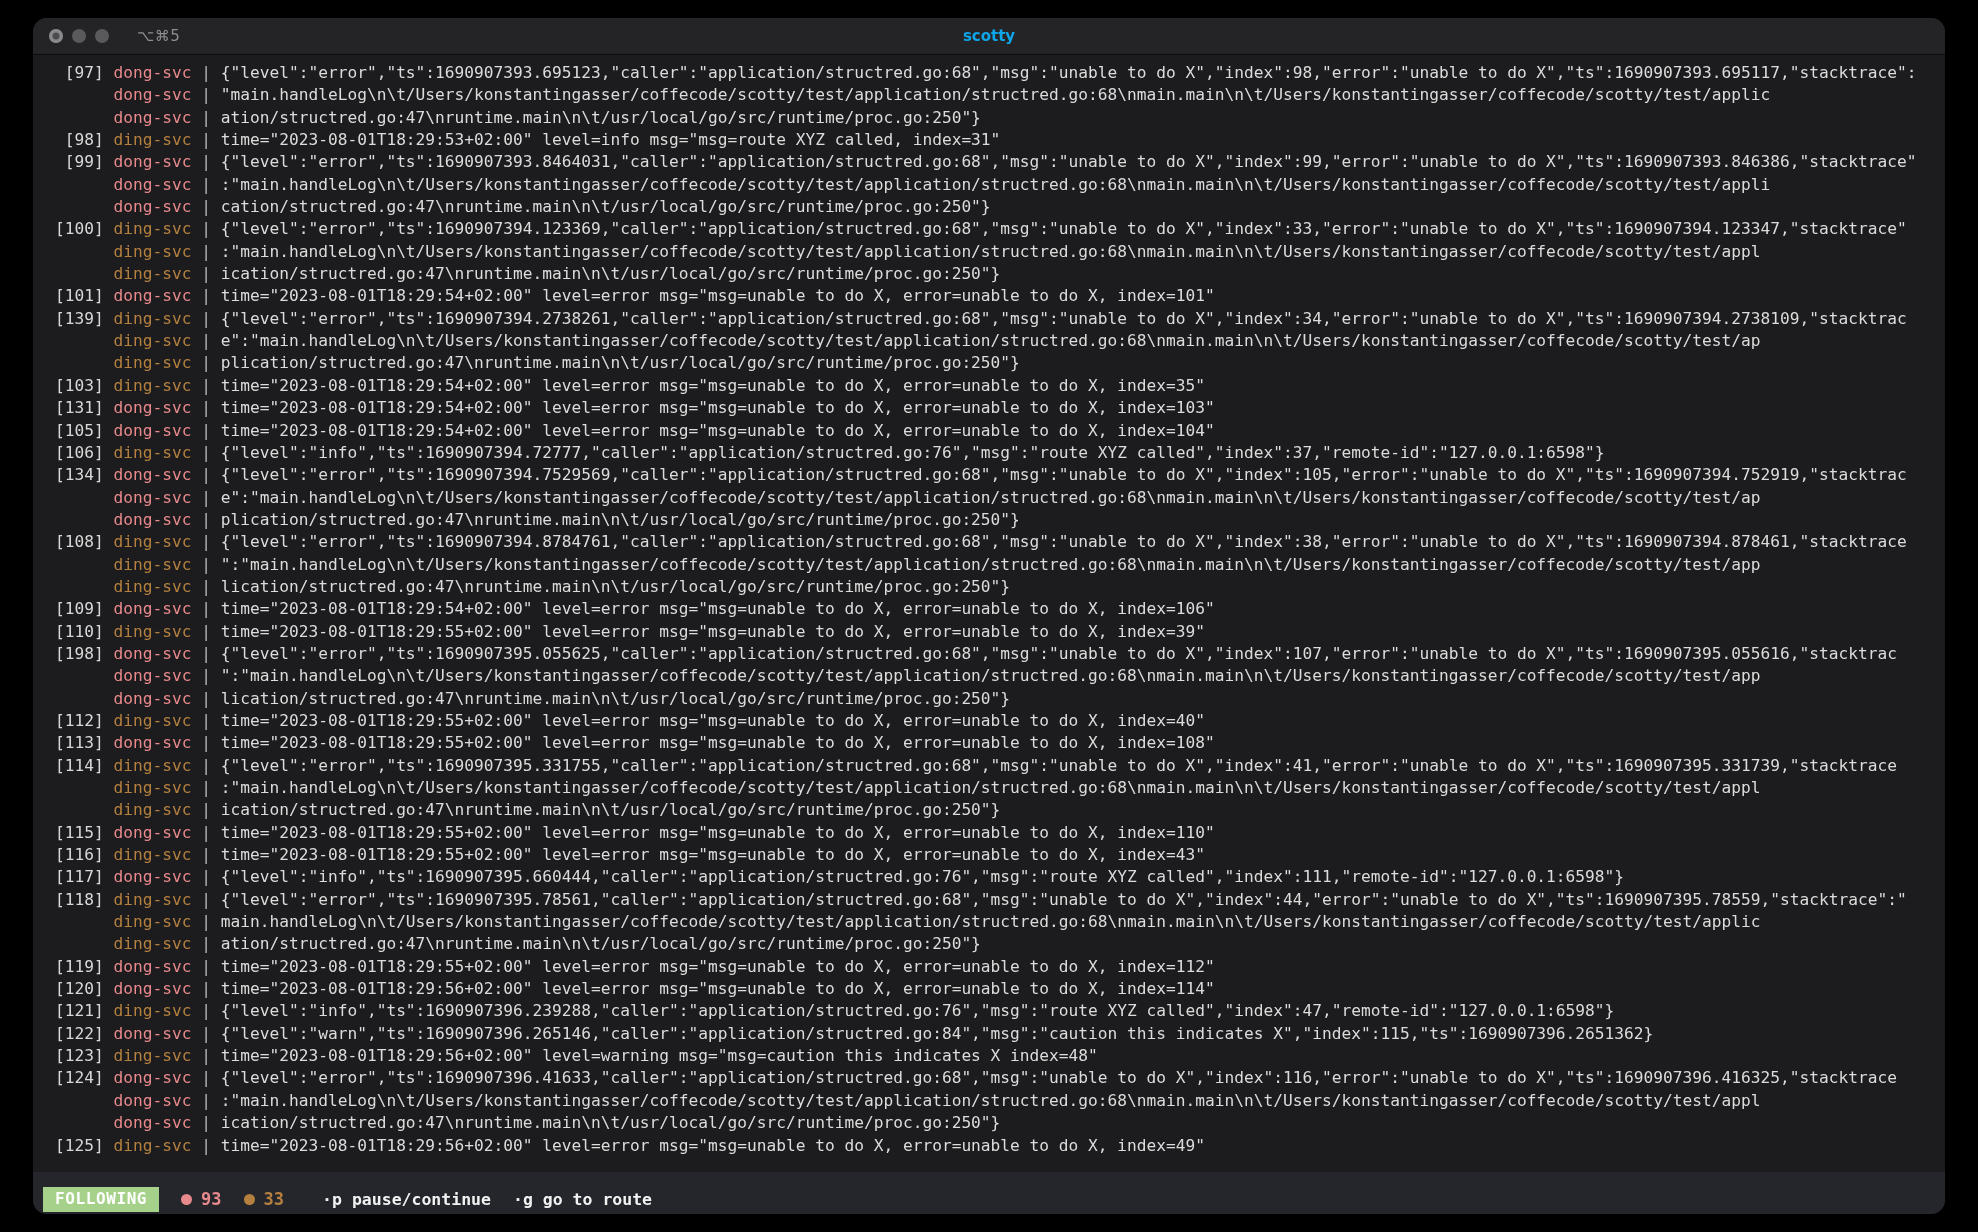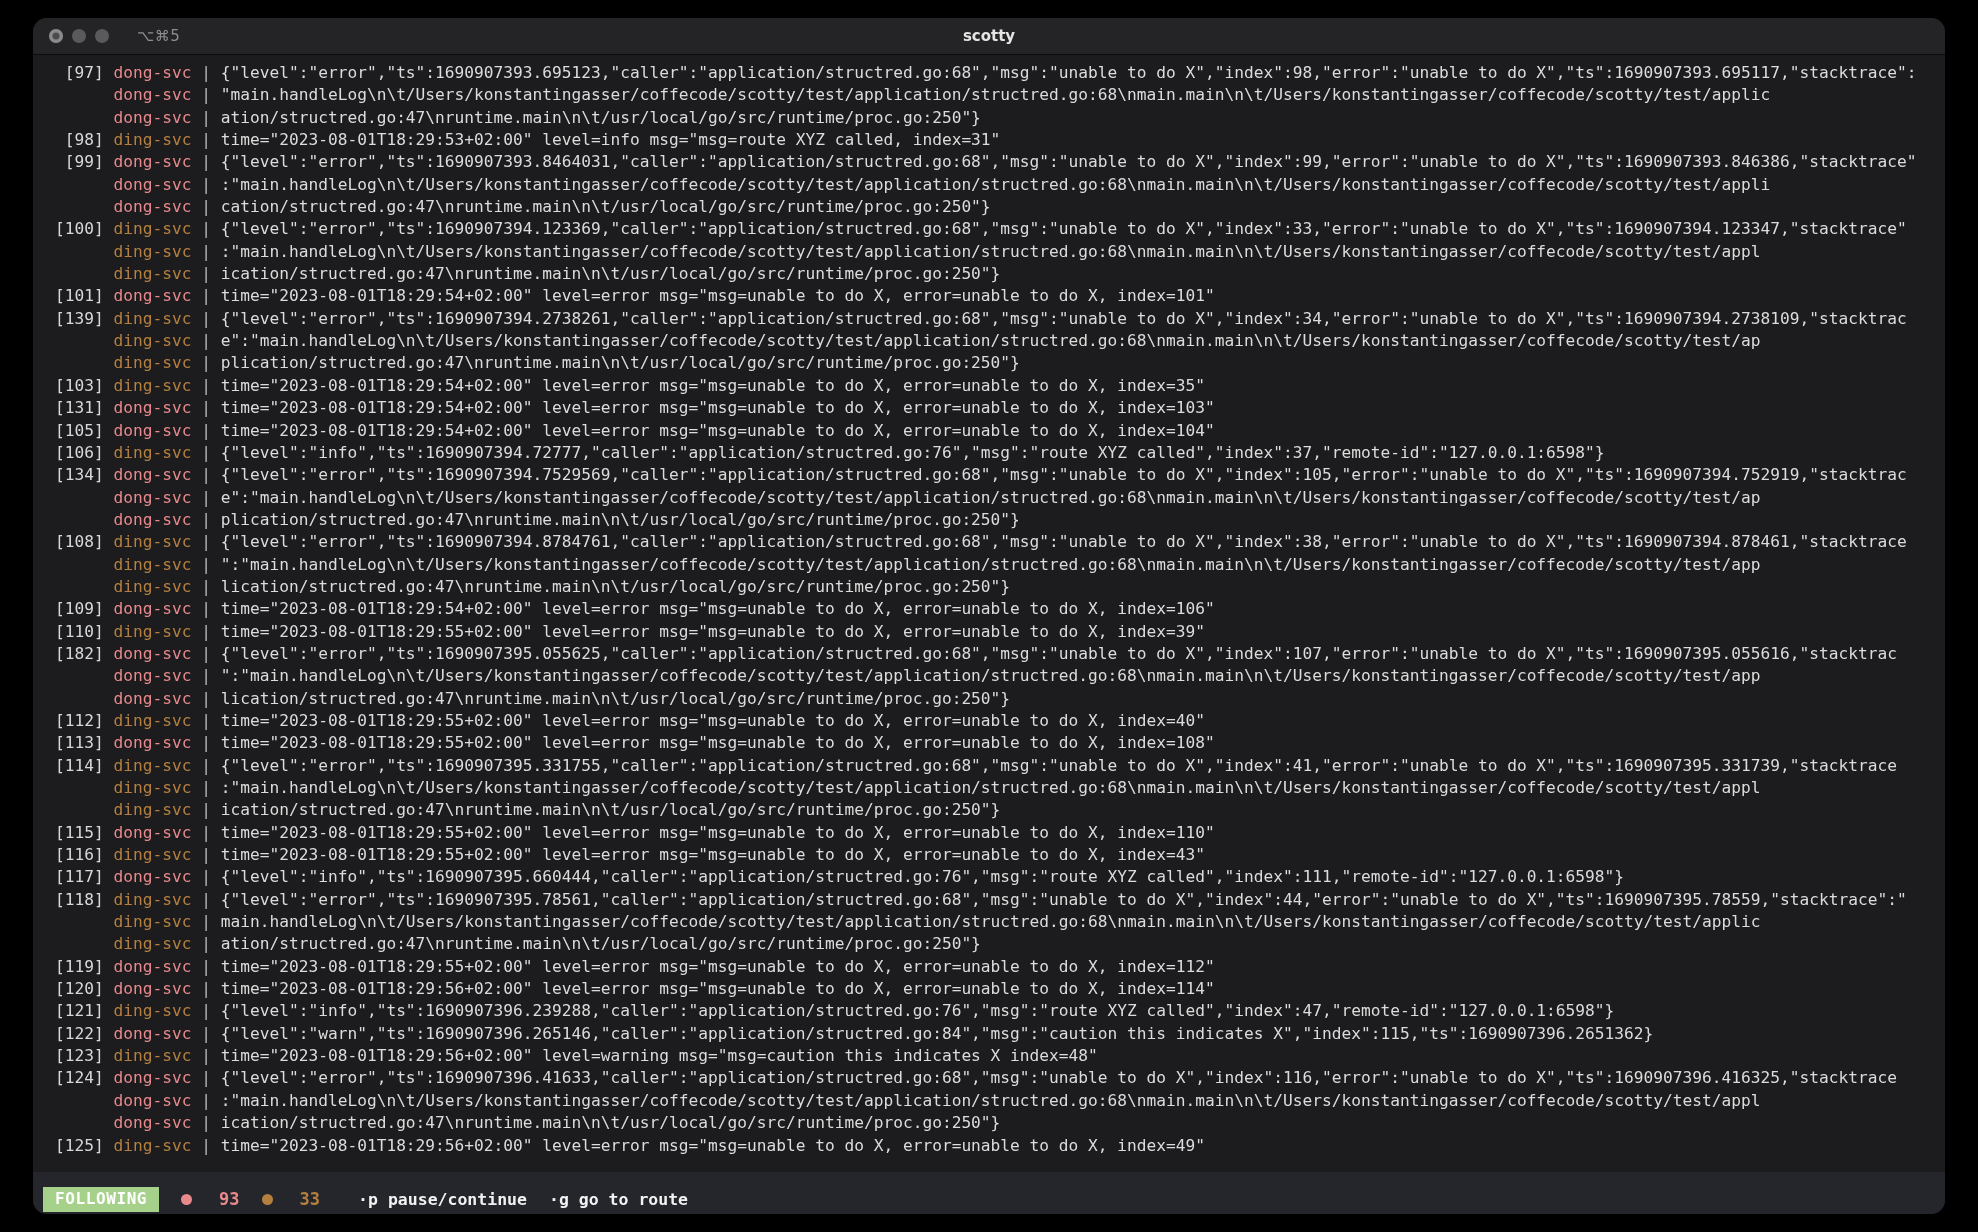--- a/index.html
+++ b/index.html
@@ -51,21 +51,21 @@
     margin-left: 28px;
     color: #8e8e90;
     font-size: 15px;
     font-family: "DejaVu Sans", "Liberation Sans", sans-serif;
     letter-spacing: 0.5px;
   }
   .win-title {
     position: absolute;
     left: 0; right: 0;
     text-align: center;
-    color: #e5e5e5;
+    color: #0ea5e9;
     font-size: 15px;
     font-weight: bold;
     font-family: "DejaVu Sans", "Liberation Sans", sans-serif;
     pointer-events: none;
   }
 
   
   .logbody {
     flex: 1;
     background: #1c1c1e;
@@ -102,21 +102,21 @@
     color: #ffffff;
     font-weight: bold;
     font-size: 16px;
     padding: 4px 12px 5px 12px;
     letter-spacing: 0.6px;
     line-height: 1;
   }
   .counter {
     display: flex;
     align-items: center;
-    gap: 27px;
+    gap: 9px;
     margin-left: 22px;
     font-size: 17px;
     font-weight: bold;
   }
   .counter .dot {
     width: 11px; height: 11px; border-radius: 50%;
     display: inline-block;
   }
   .counter.err .dot { background: #e8898c; }
   .counter.err .num { color: #e8898c; }
@@ -168,21 +168,21 @@
       <div class="log-line"><span class="idx">[105] </span><span class="svc-dong">dong-svc</span><span class="bar"> | </span><span class="msg">time="2023-08-01T18:29:54+02:00" level=error msg="msg=unable to do X, error=unable to do X, index=104"</span></div>
       <div class="log-line"><span class="idx">[106] </span><span class="svc-ding">ding-svc</span><span class="bar"> | </span><span class="msg">{"level":"info","ts":1690907394.72777,"caller":"application/structred.go:76","msg":"route XYZ called","index":37,"remote-id":"127.0.0.1:6598"}</span></div>
       <div class="log-line"><span class="idx">[134] </span><span class="svc-dong">dong-svc</span><span class="bar"> | </span><span class="msg">{"level":"error","ts":1690907394.7529569,"caller":"application/structred.go:68","msg":"unable to do X","index":105,"error":"unable to do X","ts":1690907394.752919,"stacktrac</span></div>
       <div class="log-line"><span class="idx">      </span><span class="svc-dong">dong-svc</span><span class="bar"> | </span><span class="msg">e":"main.handleLog\n\t/Users/konstantingasser/coffecode/scotty/test/application/structred.go:68\nmain.main\n\t/Users/konstantingasser/coffecode/scotty/test/ap</span></div>
       <div class="log-line"><span class="idx">      </span><span class="svc-dong">dong-svc</span><span class="bar"> | </span><span class="msg">plication/structred.go:47\nruntime.main\n\t/usr/local/go/src/runtime/proc.go:250"}</span></div>
       <div class="log-line"><span class="idx">[108] </span><span class="svc-ding">ding-svc</span><span class="bar"> | </span><span class="msg">{"level":"error","ts":1690907394.8784761,"caller":"application/structred.go:68","msg":"unable to do X","index":38,"error":"unable to do X","ts":1690907394.878461,"stacktrace</span></div>
       <div class="log-line"><span class="idx">      </span><span class="svc-ding">ding-svc</span><span class="bar"> | </span><span class="msg">":"main.handleLog\n\t/Users/konstantingasser/coffecode/scotty/test/application/structred.go:68\nmain.main\n\t/Users/konstantingasser/coffecode/scotty/test/app</span></div>
       <div class="log-line"><span class="idx">      </span><span class="svc-ding">ding-svc</span><span class="bar"> | </span><span class="msg">lication/structred.go:47\nruntime.main\n\t/usr/local/go/src/runtime/proc.go:250"}</span></div>
       <div class="log-line"><span class="idx">[109] </span><span class="svc-dong">dong-svc</span><span class="bar"> | </span><span class="msg">time="2023-08-01T18:29:54+02:00" level=error msg="msg=unable to do X, error=unable to do X, index=106"</span></div>
       <div class="log-line"><span class="idx">[110] </span><span class="svc-ding">ding-svc</span><span class="bar"> | </span><span class="msg">time="2023-08-01T18:29:55+02:00" level=error msg="msg=unable to do X, error=unable to do X, index=39"</span></div>
-      <div class="log-line"><span class="idx">[182] </span><span class="svc-dong">dong-svc</span><span class="bar"> | </span><span class="msg">{"level":"error","ts":1690907395.055625,"caller":"application/structred.go:68","msg":"unable to do X","index":107,"error":"unable to do X","ts":1690907395.055616,"stacktrac</span></div>
+      <div class="log-line"><span class="idx">[198] </span><span class="svc-dong">dong-svc</span><span class="bar"> | </span><span class="msg">{"level":"error","ts":1690907395.055625,"caller":"application/structred.go:68","msg":"unable to do X","index":107,"error":"unable to do X","ts":1690907395.055616,"stacktrac</span></div>
       <div class="log-line"><span class="idx">      </span><span class="svc-dong">dong-svc</span><span class="bar"> | </span><span class="msg">":"main.handleLog\n\t/Users/konstantingasser/coffecode/scotty/test/application/structred.go:68\nmain.main\n\t/Users/konstantingasser/coffecode/scotty/test/app</span></div>
       <div class="log-line"><span class="idx">      </span><span class="svc-dong">dong-svc</span><span class="bar"> | </span><span class="msg">lication/structred.go:47\nruntime.main\n\t/usr/local/go/src/runtime/proc.go:250"}</span></div>
       <div class="log-line"><span class="idx">[112] </span><span class="svc-ding">ding-svc</span><span class="bar"> | </span><span class="msg">time="2023-08-01T18:29:55+02:00" level=error msg="msg=unable to do X, error=unable to do X, index=40"</span></div>
       <div class="log-line"><span class="idx">[113] </span><span class="svc-dong">dong-svc</span><span class="bar"> | </span><span class="msg">time="2023-08-01T18:29:55+02:00" level=error msg="msg=unable to do X, error=unable to do X, index=108"</span></div>
       <div class="log-line"><span class="idx">[114] </span><span class="svc-ding">ding-svc</span><span class="bar"> | </span><span class="msg">{"level":"error","ts":1690907395.331755,"caller":"application/structred.go:68","msg":"unable to do X","index":41,"error":"unable to do X","ts":1690907395.331739,"stacktrace</span></div>
       <div class="log-line"><span class="idx">      </span><span class="svc-ding">ding-svc</span><span class="bar"> | </span><span class="msg">:"main.handleLog\n\t/Users/konstantingasser/coffecode/scotty/test/application/structred.go:68\nmain.main\n\t/Users/konstantingasser/coffecode/scotty/test/appl</span></div>
       <div class="log-line"><span class="idx">      </span><span class="svc-ding">ding-svc</span><span class="bar"> | </span><span class="msg">ication/structred.go:47\nruntime.main\n\t/usr/local/go/src/runtime/proc.go:250"}</span></div>
       <div class="log-line"><span class="idx">[115] </span><span class="svc-dong">dong-svc</span><span class="bar"> | </span><span class="msg">time="2023-08-01T18:29:55+02:00" level=error msg="msg=unable to do X, error=unable to do X, index=110"</span></div>
       <div class="log-line"><span class="idx">[116] </span><span class="svc-ding">ding-svc</span><span class="bar"> | </span><span class="msg">time="2023-08-01T18:29:55+02:00" level=error msg="msg=unable to do X, error=unable to do X, index=43"</span></div>
       <div class="log-line"><span class="idx">[117] </span><span class="svc-dong">dong-svc</span><span class="bar"> | </span><span class="msg">{"level":"info","ts":1690907395.660444,"caller":"application/structred.go:76","msg":"route XYZ called","index":111,"remote-id":"127.0.0.1:6598"}</span></div>

